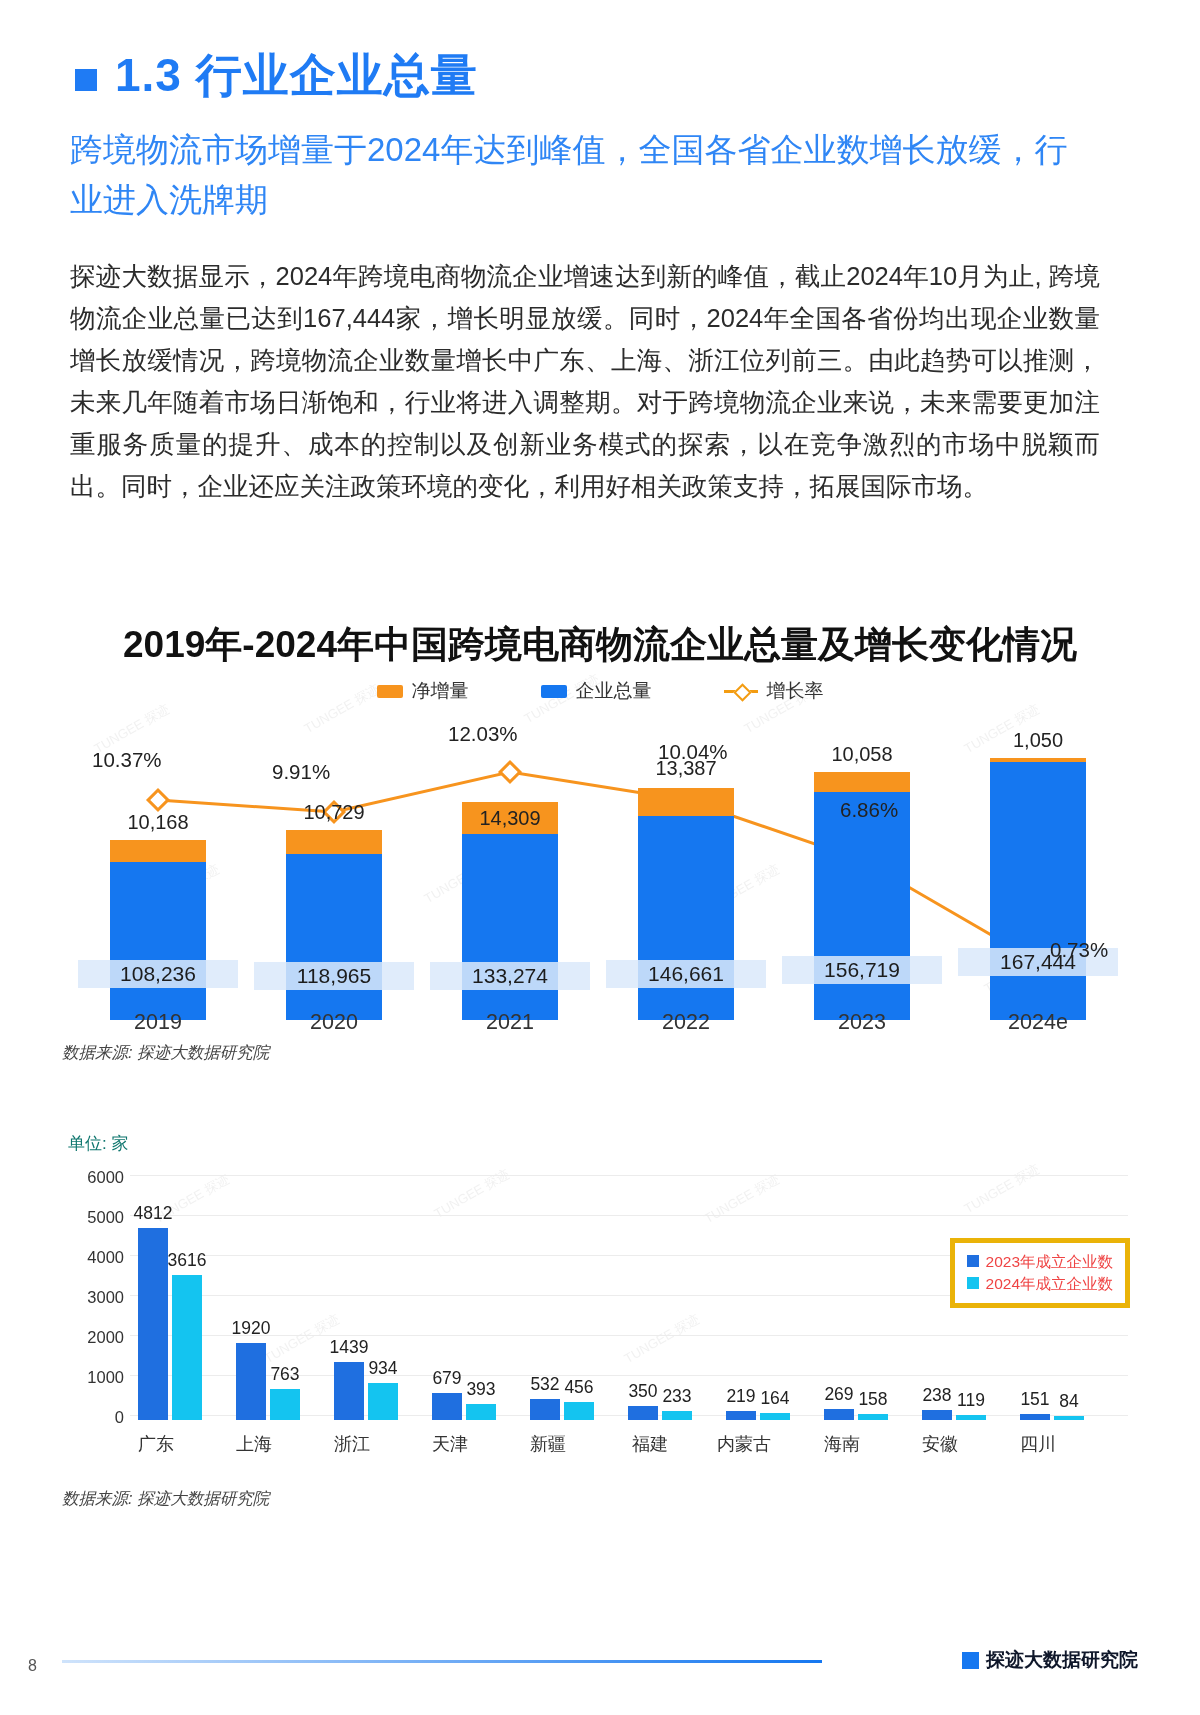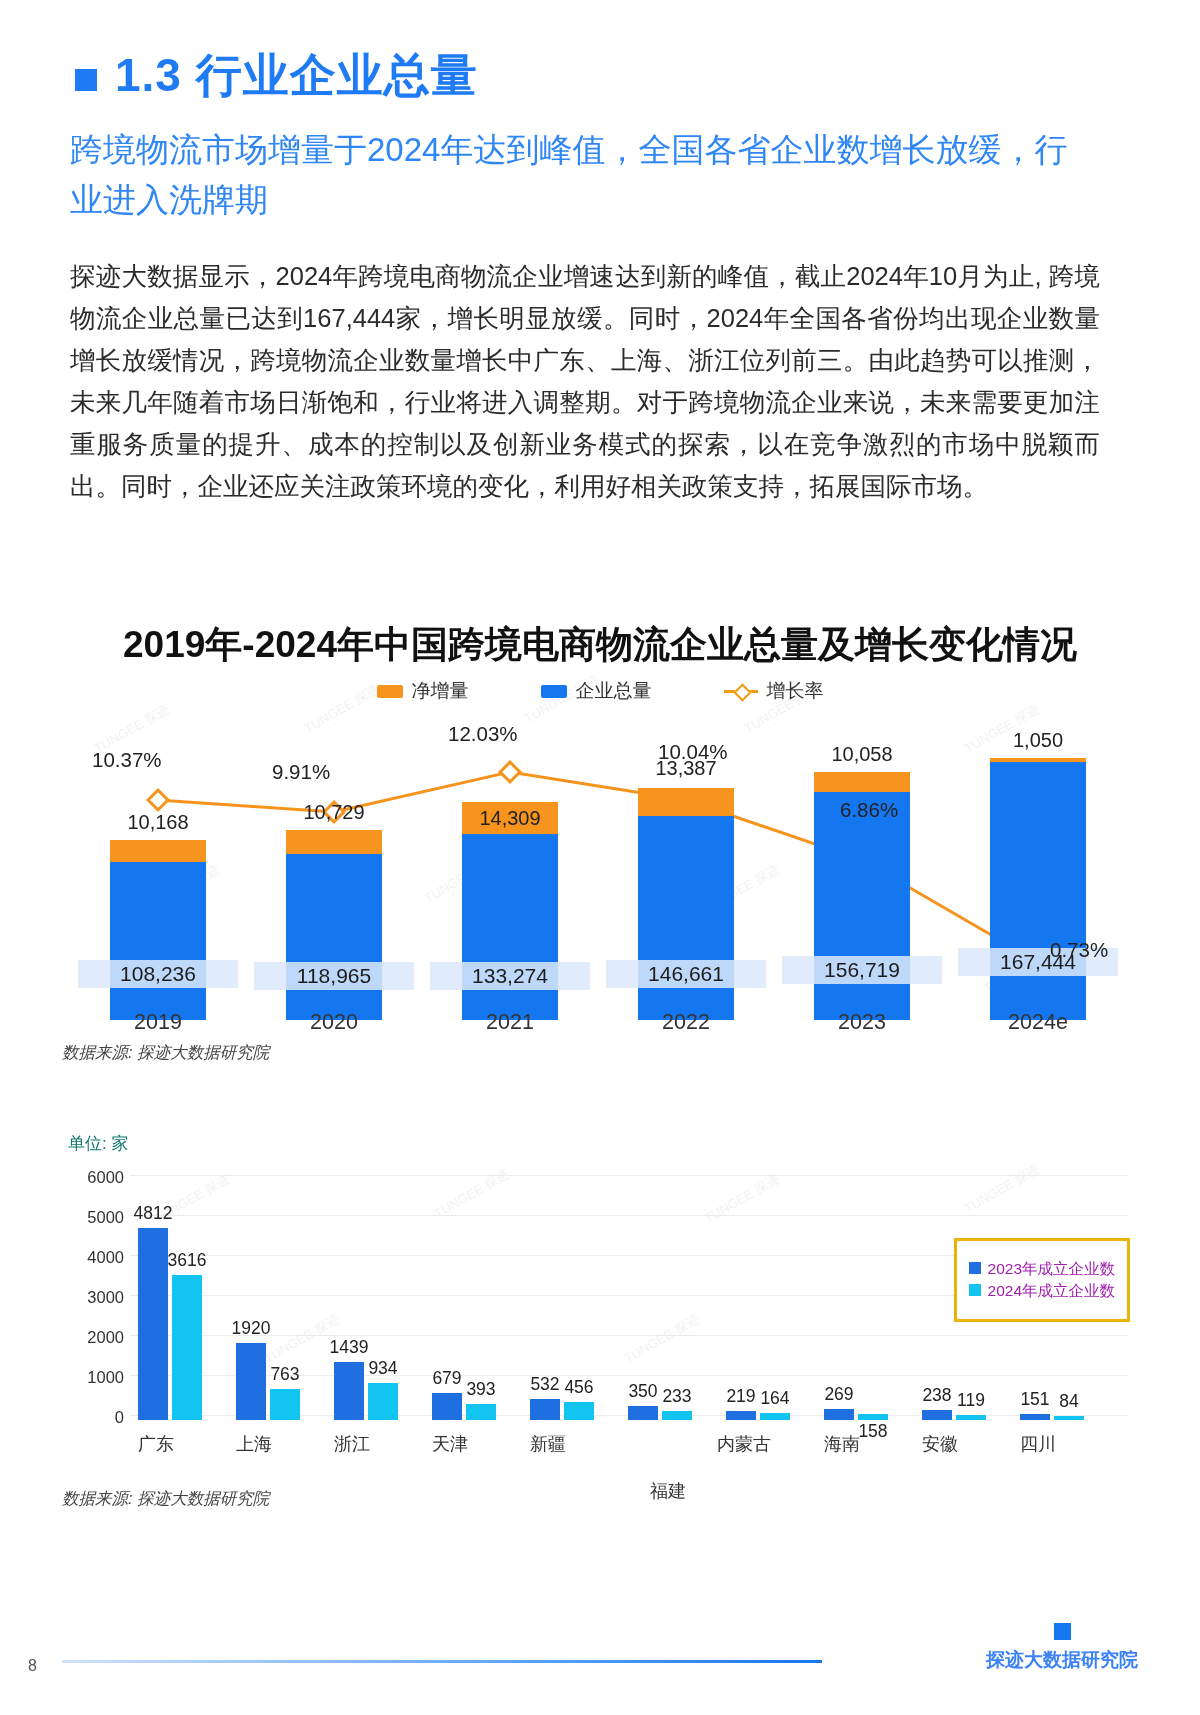--- a/index.html
+++ b/index.html
@@ -48,32 +48,32 @@
   .c2-title{position:absolute;left:0;top:1085px;width:1200px;text-align:center;
     font-size:29px;font-weight:bold;color:#111;}
   .c2-unit{position:absolute;left:68px;top:1132px;font-size:17px;color:#0f766e;}
   .c2{position:absolute;left:68px;top:1175px;width:1060px;height:245px;}
   .ylab{position:absolute;right:1004px;font-size:16.5px;color:#333;width:60px;text-align:right;}
   .gl{position:absolute;left:62px;width:998px;height:1px;background:#ececec;}
   .c2bar{position:absolute;bottom:0;width:30px;}
   .c2lbl{position:absolute;width:70px;text-align:center;font-size:17.5px;color:#222;}
   .c2-xaxis{position:absolute;left:68px;top:1432px;width:1060px;}
   .c2-xaxis span{position:absolute;font-size:18px;color:#333;width:100px;text-align:center;}
-  .c2-legend{position:absolute;right:70px;top:1238px;background:#fff;border:3px solid #eab308;
-    padding:17px 12px;font-size:15.5px;color:#a21caf;line-height:22px;}
+  .c2-legend{position:absolute;right:70px;top:1238px;background:#fff;border:5px solid #eab308;
+    padding:8px 12px;font-size:15.5px;color:#ef4444;line-height:22px;}
   .c2-legend i{display:inline-block;width:12px;height:12px;margin-right:7px;}
 
   
   .wm{position:absolute;color:rgba(150,150,150,.13);font-size:13px;transform:rotate(-30deg);
     pointer-events:none;white-space:nowrap;}
   .pg{position:absolute;left:28px;bottom:40px;font-size:16px;color:#555;}
   .foot-line{position:absolute;left:62px;bottom:52px;width:760px;height:3px;
     background:linear-gradient(to right,#cfe3fb,#1577f0);}
-  .foot-brand{position:absolute;right:62px;bottom:42px;font-size:19px;color:#3b82f6;
-    font-weight:bold;display:flex;align-items:center;gap:7px;flex-direction:column;}
+  .foot-brand{position:absolute;right:62px;bottom:42px;font-size:19px;color:#0f172a;
+    font-weight:bold;display:flex;align-items:center;gap:7px;}
   .foot-logo{width:17px;height:17px;background:#1577f0;display:inline-block;}
 </style>
 </head>
 <body>
 
 <div class="page">
 
   <div class="wm" style="left:90px;top:720px;">TUNGEE 探迹</div>
   <div class="wm" style="left:300px;top:700px;">TUNGEE 探迹</div>
   <div class="wm" style="left:520px;top:690px;">TUNGEE 探迹</div>
@@ -238,21 +238,21 @@
     <div class="c2lbl" style="left:574px;top:211px;">233</div>
 
     <div class="c2bar" style="left:658px;height:9px;background:#1f6fe0;"></div>
     <div class="c2lbl" style="left:638px;top:211px;">219</div>
     <div class="c2bar" style="left:692px;height:7px;background:#14c4f0;"></div>
     <div class="c2lbl" style="left:672px;top:213px;">164</div>
 
     <div class="c2bar" style="left:756px;height:11px;background:#1f6fe0;"></div>
     <div class="c2lbl" style="left:736px;top:209px;">269</div>
     <div class="c2bar" style="left:790px;height:6px;background:#14c4f0;"></div>
-    <div class="c2lbl" style="left:770px;top:214px;margin-top:32px;">158</div>
+    <div class="c2lbl" style="left:770px;top:214px;">158</div>
 
     <div class="c2bar" style="left:854px;height:10px;background:#1f6fe0;"></div>
     <div class="c2lbl" style="left:834px;top:210px;">238</div>
     <div class="c2bar" style="left:888px;height:5px;background:#14c4f0;"></div>
     <div class="c2lbl" style="left:868px;top:215px;">119</div>
 
     <div class="c2bar" style="left:952px;height:6px;background:#1f6fe0;"></div>
     <div class="c2lbl" style="left:932px;top:214px;">151</div>
     <div class="c2bar" style="left:986px;height:4px;background:#14c4f0;"></div>
     <div class="c2lbl" style="left:966px;top:216px;">84</div>
@@ -266,21 +266,21 @@
       <i style="background:#14c4f0"></i><span>2024年成立企业数</span>
     </div>
   </div>
 
   <div class="c2-xaxis">
     <span style="left:38px;">广东</span>
     <span style="left:136px;">上海</span>
     <span style="left:234px;">浙江</span>
     <span style="left:332px;">天津</span>
     <span style="left:430px;">新疆</span>
-    <span style="left:550px;margin-top:47px;">福建</span>
+    <span style="left:532px;">福建</span>
     <span style="left:626px;">内蒙古</span>
     <span style="left:724px;">海南</span>
     <span style="left:822px;">安徽</span>
     <span style="left:920px;">四川</span>
   </div>
 
   <div class="src" style="left:62px;top:1488px;">数据来源: 探迹大数据研究院</div>
 
   <div class="pg">8</div>
   <div class="foot-line"></div>

